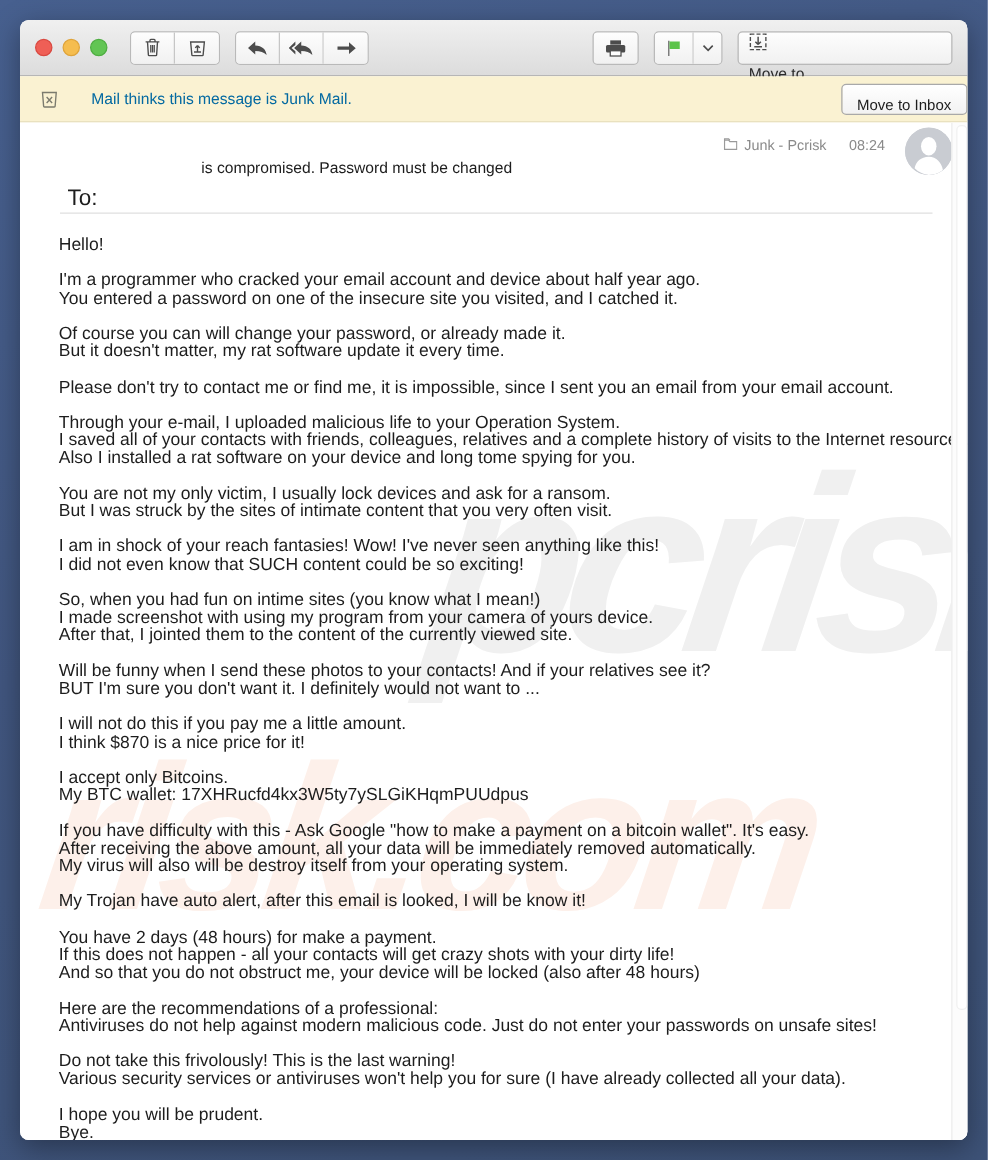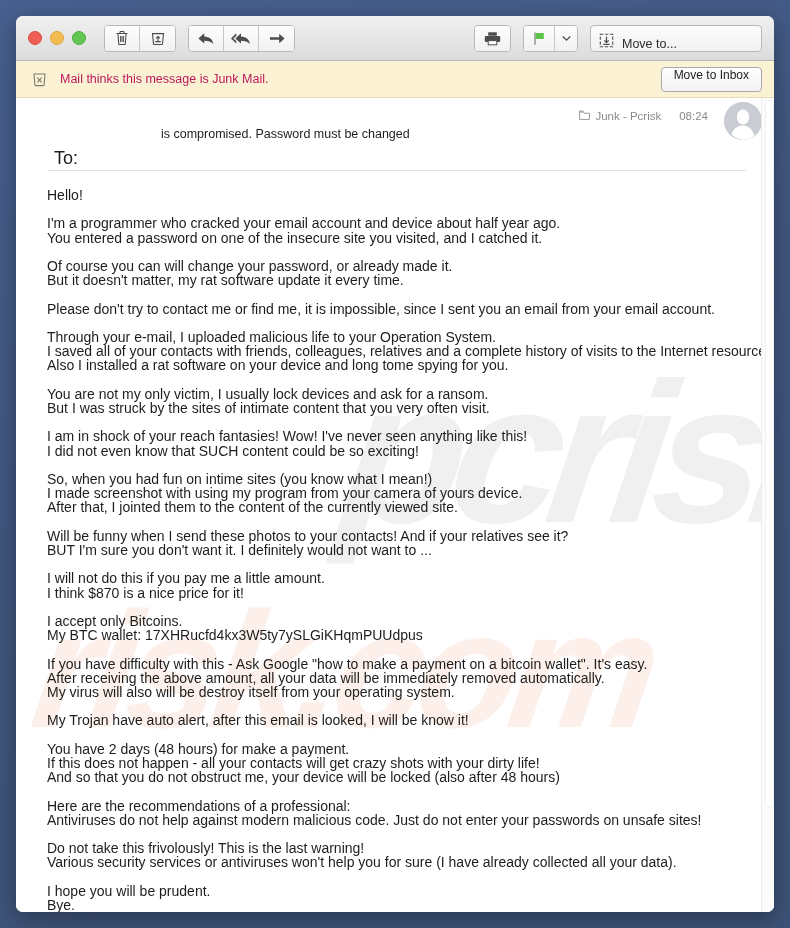--- a/index.html
+++ b/index.html
@@ -92,62 +92,63 @@
     height: 44px;
     display: flex;
     align-items: center;
   }
   #flag-group { display: flex; }
   #flag-group .tb-btn.flag { width: 31px; }
   #flag-group .tb-btn.chev { width: 22px; }
 
   #move-to-btn {
     display: flex;
-    align-items: flex-end;
+    align-items: flex-start;
     gap: 8px;
     height: 25px;
     min-width: 152px;
     padding: 0 10px 0 8px;
     background: linear-gradient(#fdfdfd, #f1f1f1);
     border: 1px solid #b9b9b9;
     border-radius: 4px;
     font-size: 12.5px;
     color: #2b2b2b;
     cursor: default;
+    flex-direction: column;
   }
 
   
   #junk-banner {
     height: 36px;
     min-height: 36px;
     background: #faf2d2;
     border-bottom: 1px solid #e3dcb9;
     display: flex;
     align-items: center;
     padding: 0 12px 0 38px;
     position: relative;
   }
   #junk-text {
     font-size: 12.5px;
-    color: #be185d;
-    margin-left: 6px;
+    color: #0369a1;
+    margin-left: 19px;
   }
   #move-to-inbox-btn {
     position: absolute;
-    right: 12px;
+    right: 0;
     top: 6px;
     height: 23px;
     padding: 0 12px;
     background: linear-gradient(#ffffff, #f2f2f2);
     border: 1px solid #a9a9a9;
     border-radius: 4px;
     font-size: 12px;
     color: #1d1d1d;
     display: flex;
-    align-items: flex-start;
+    align-items: flex-end;
     cursor: default;
   }
 
   
   #message-pane {
     flex: 1;
     position: relative;
     background: #ffffff;
     overflow: hidden;
   }

